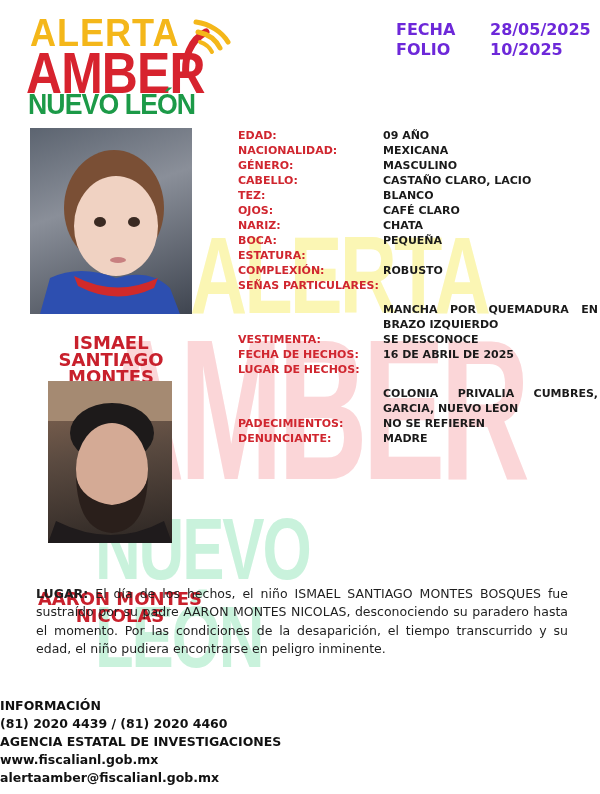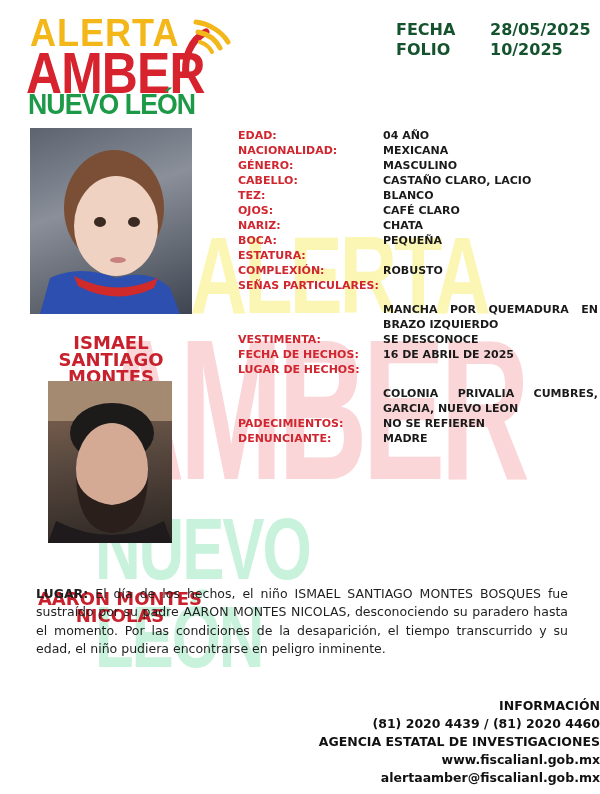--- a/index.html
+++ b/index.html
@@ -13,21 +13,21 @@
   .wm .w3 { position:absolute; left:0px; top:285px; font-family:"Liberation Sans", sans-serif; font-weight:bold; font-size:88px; color:#c9f2dc; letter-spacing:-3px; transform:scaleX(0.72); transform-origin:left top; line-height:1; }
 
   
   .logo { position:absolute; left:26px; top:12px; width:210px; height:108px; z-index:1; }
   .logo .l1 { position:absolute; left:4px; top:2px; font-family:"Liberation Sans", sans-serif; font-weight:bold; font-size:38px; color:#f4b71a; letter-spacing:1px; line-height:1; transform:scaleX(0.95); transform-origin:left top; }
   .logo .l2 { position:absolute; left:0px; top:32px; font-family:"Liberation Sans", sans-serif; font-weight:bold; font-size:58px; color:#d7232e; letter-spacing:-1px; line-height:1; transform:scaleX(0.86); transform-origin:left top; }
   .logo .l3 { position:absolute; left:2px; top:78px; font-family:"Liberation Sans", sans-serif; font-weight:bold; font-size:29px; color:#1c9a48; letter-spacing:-1px; line-height:1; transform:scaleX(0.92); transform-origin:left top; }
   .logo svg { position:absolute; left:150px; top:6px; }
 
   
-  .meta { position:absolute; left:396px; top:20px; z-index:1; font-family:"DejaVu Sans", sans-serif; font-weight:bold; color:#14532d; font-size:16px; line-height:20px; }
+  .meta { position:absolute; left:396px; top:20px; z-index:1; font-family:"DejaVu Sans", sans-serif; font-weight:bold; color:#6d28d9; font-size:16px; line-height:20px; }
   .meta .row { display:flex; }
   .meta .k { width:94px; }
 
   
   .photo { position:absolute; z-index:1; overflow:hidden; }
   .photo1 { left:30px; top:128px; width:162px; height:186px; background:linear-gradient(160deg,#5c6470 0%,#8a8f99 40%,#3f4550 100%); }
   .photo2 { left:48px; top:381px; width:124px; height:162px; background:linear-gradient(170deg,#8a6a55 0%,#5a4a40 45%,#2b2522 100%); }
 
   .name { position:absolute; z-index:1; color:#c8202c; font-weight:bold; font-size:18px; text-align:center; line-height:17px; }
   .name1 { left:30px; top:334px; width:162px; }
@@ -38,21 +38,21 @@
   .drow { display:flex; }
   .drow .dk { width:145px; color:#d0262f; flex:none; }
   .drow .dv { flex:1; color:#1a1a1a; text-align:justify; text-align-last:left; }
   .drow .dv.just { text-align-last:justify;margin-top:24px; }
 
   
   .hechos { position:absolute; left:36px; top:585px; width:532px; z-index:1; font-size:12.5px; line-height:18.3px; color:#1e1e1e; text-align:justify; }
   .hechos b { font-weight:bold; }
 
   
-  .info { position:absolute; left:0; top:697px; width:600px; z-index:1; text-align:right; font-weight:bold; color:#111; font-size:12.5px; line-height:18px; }
+  .info { position:absolute; left:0; top:697px; width:600px; z-index:1; text-align:left; font-weight:bold; color:#111; font-size:12.5px; line-height:18px; }
 </style>
 </head>
 <body>
 
 <div class="wm">
   <div class="w1">ALERTA</div>
   <div class="w2">AMBER</div>
   <div class="w3">NUEVO LEÓN</div>
 </div>
 
@@ -102,21 +102,21 @@
     <ellipse cx="64" cy="88" rx="36" ry="46" fill="#d4aa95"></ellipse>
     <path d="M28 96 Q30 150 64 152 Q98 150 100 96 Q94 120 64 124 Q34 120 28 96 Z" fill="#2a1f1b"></path>
     <path d="M0 162 L8 140 Q64 168 116 140 L124 162 Z" fill="#1f1b1c"></path>
   </svg>
 </div>
 <div class="name name2">AARON MONTES NICOLAS</div>
 
 <div class="details">
   <div class="drow">
       <span class="dk">EDAD:</span>
-      <span class="dv">04 AÑO</span>
+      <span class="dv">09 AÑO</span>
     </div>
   <div class="drow">
       <span class="dk">NACIONALIDAD:</span>
       <span class="dv">MEXICANA</span>
     </div>
   <div class="drow">
       <span class="dk">GÉNERO:</span>
       <span class="dv">MASCULINO</span>
     </div>
   <div class="drow">

